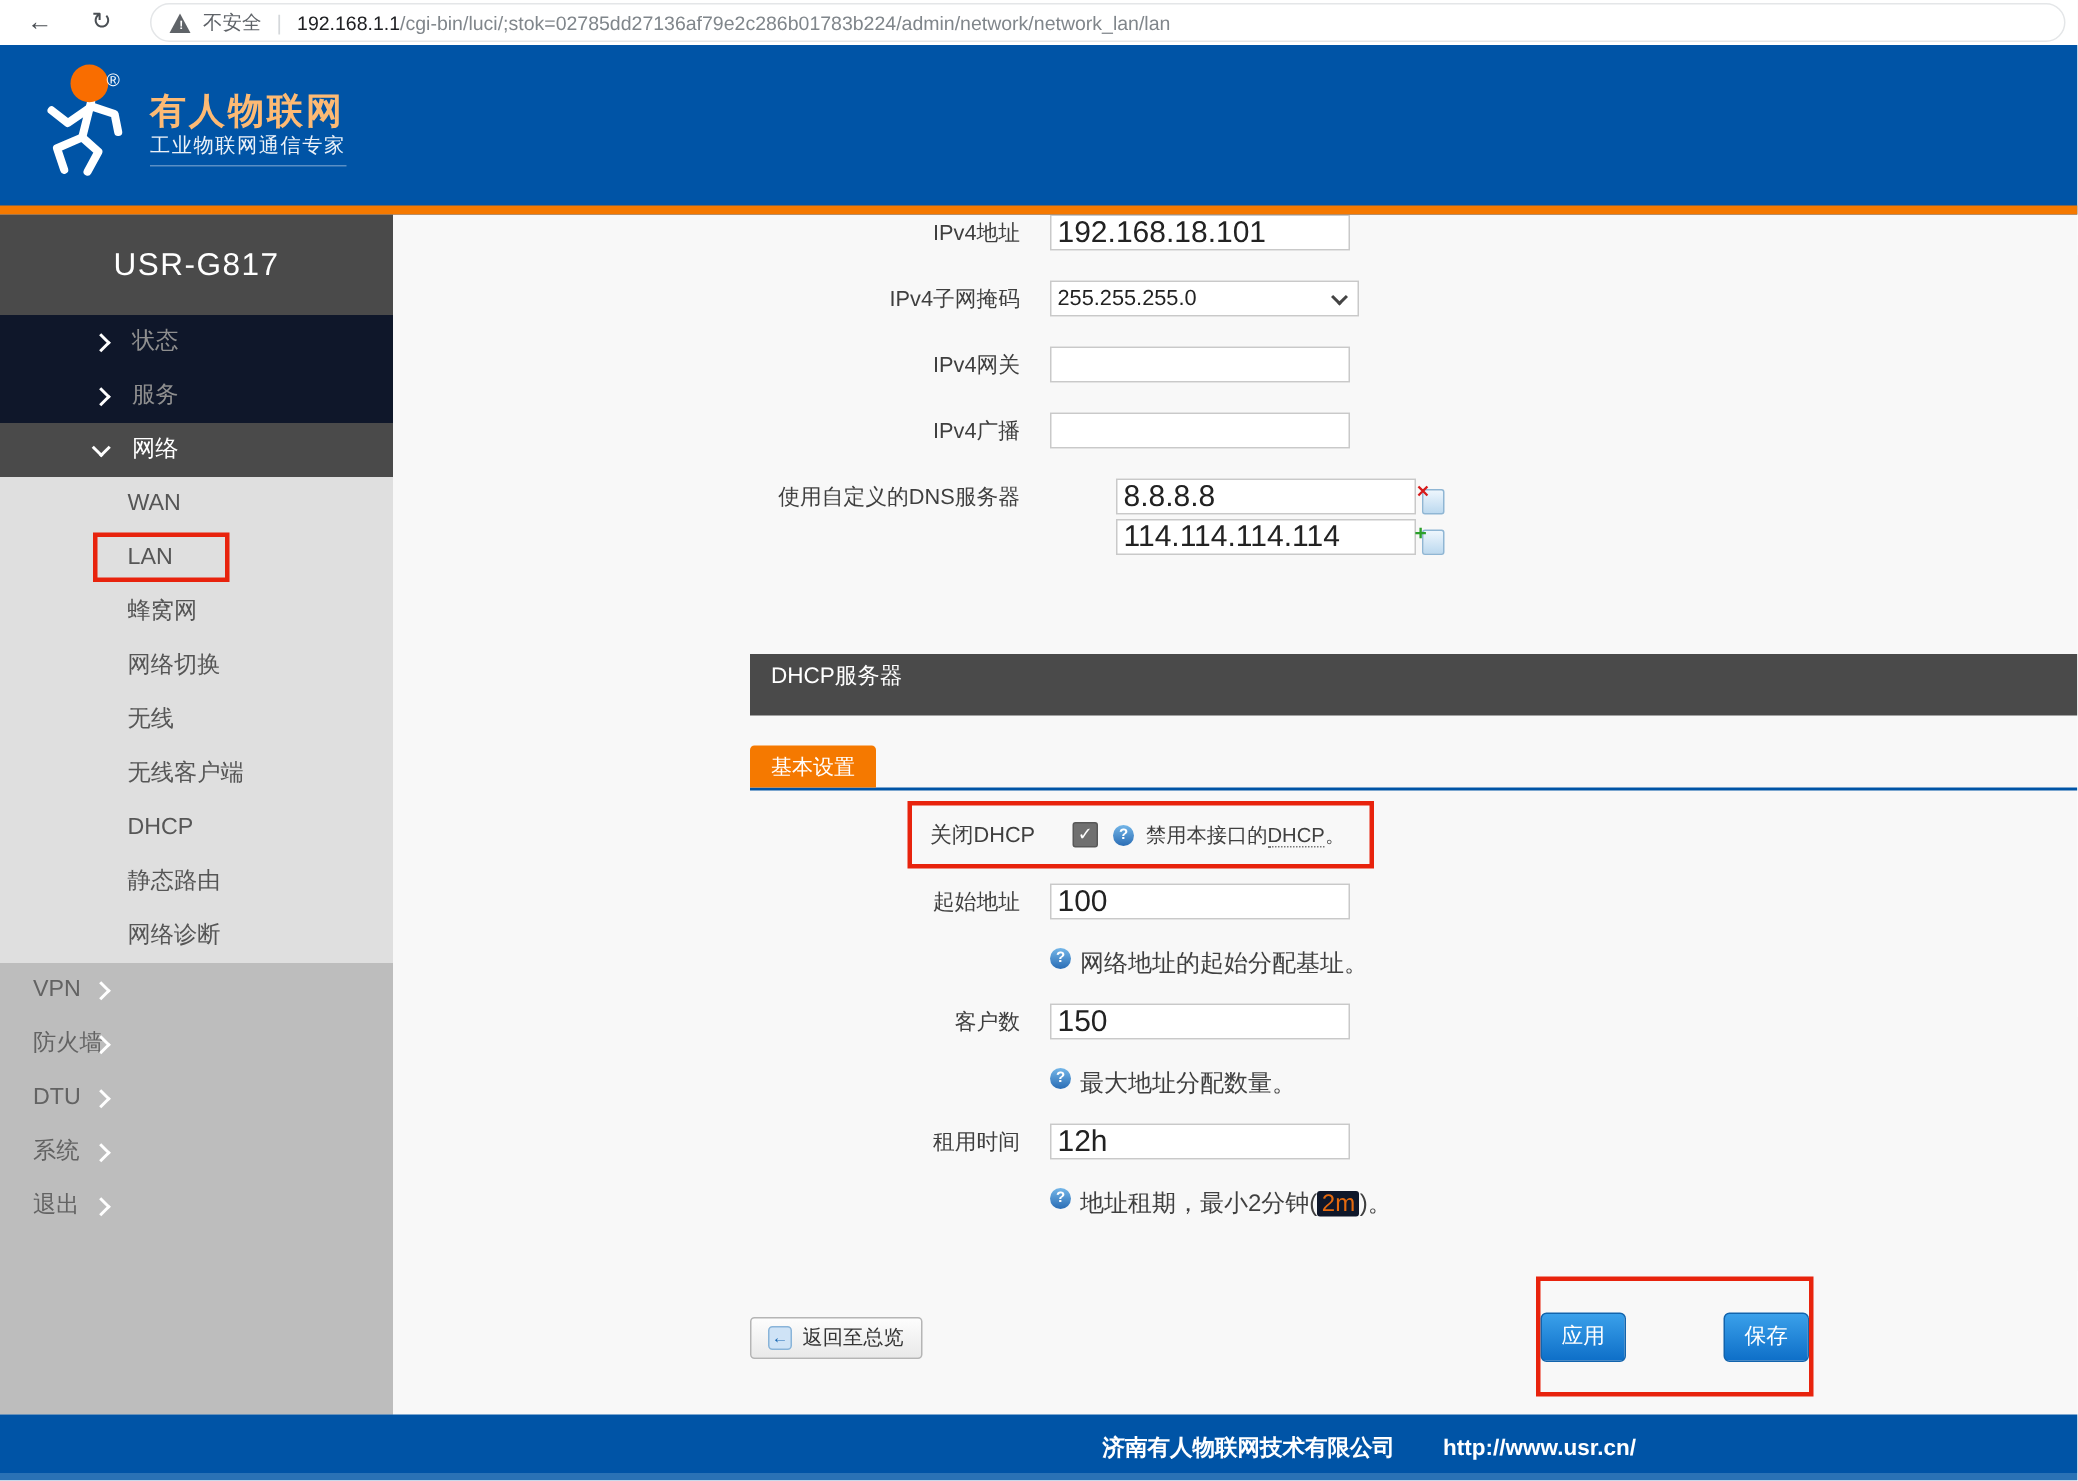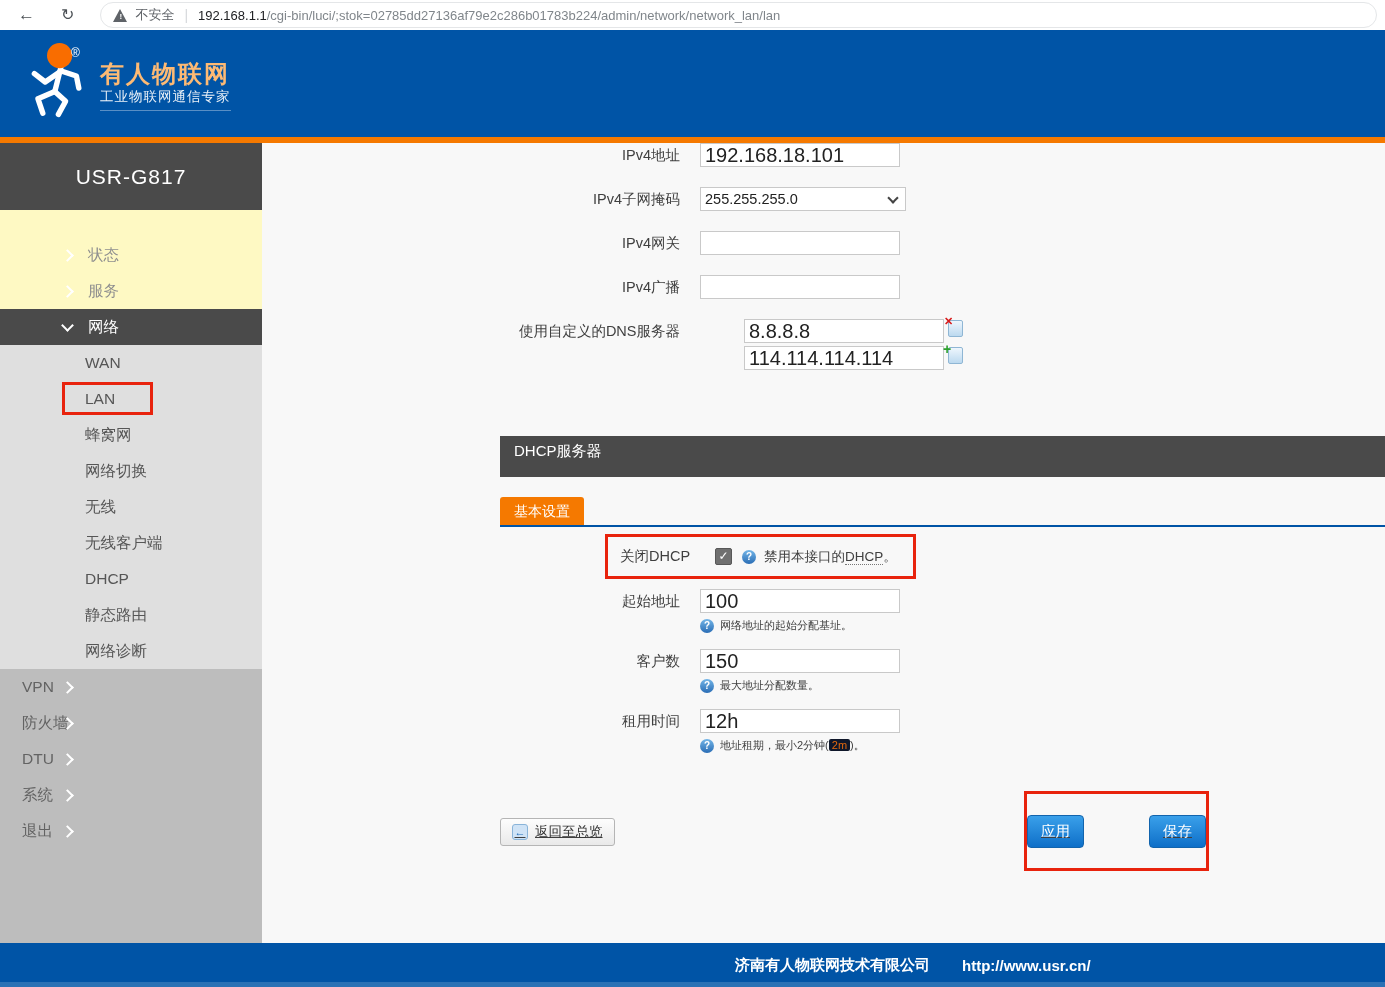--- a/index.html
+++ b/index.html
@@ -27,42 +27,42 @@
   .reg-mark { position:absolute; left:71px; top:16px; color:#fff; font-size:12px; }
   .brand-title { position:absolute; left:100px; top:28px; color:#fdba74; font-size:24px; font-weight:bold; letter-spacing:2px; }
   .brand-sub { position:absolute; left:100px; top:58px; color:rgba(255,255,255,.92); font-size:13.5px; letter-spacing:1px; padding-bottom:4px; border-bottom:1px solid rgba(255,255,255,.35); }
 
   
   .middle { display:flex; height:800px; flex:0 0 auto; }
 
   
   .sidebar { width:262px; flex:0 0 auto; display:flex; flex-direction:column; background:#bdbdbd; }
   .device-title { height:67px; background:#4a4a4a; color:#fff; font-size:21px; letter-spacing:1px; display:flex; align-items:center; justify-content:center; }
-  .group-a { background:#fef9c3; padding-top:27px; }
+  .group-a { background:#0f172a; }
   .group-sub { background:#dfdfdf; }
   .group-c { background:#bdbdbd; flex:1; }
   .s-item { height:36px; line-height:36px; font-size:15.5px; cursor:pointer; position:relative; }
   .s-item.top { padding-left:88px; color:#8f8f8f; }
   .group-c .s-item.top { color:#636363;padding-left:22px; }
   .s-item.sub { padding-left:85px; color:#565656; }
   .s-item.selected { background:#4a4a4a; color:#fff; padding-left:88px; }
   .chev { position:absolute; left:63px; top:14px; width:7px; height:7px; border-right:2px solid #fff; border-top:2px solid #fff; transform:rotate(45deg); }
   .chev.down { top:12px; transform:rotate(135deg); }
   .lan-box { display:inline-block; margin-left:-23px; padding:0 35px 0 20px; line-height:27px; border:3px solid #e8230d; }
 
   
   .main { flex:1; background:#f8f8f8; overflow:hidden; font-size:14.5px; color:#3f3f3f; }
   .frow { display:flex; align-items:center; margin-bottom:20px; }
   .flabel { width:418px; text-align:right; margin-right:20px; flex:0 0 auto; }
   .tin { width:190px; height:18px; padding:2px 4px; border:1px solid #c9c9c9; background:#fff; font-size:20px; color:#222; font-family:"Liberation Sans",sans-serif; }
   .selbox { width:192px; height:22px; border:1px solid #c9c9c9; background:#fff; display:flex; align-items:center; padding:0 8px 0 4px; cursor:pointer; }
   .selbox .selval { flex:1; color:#222; }
   .sel-chev { width:6px; height:6px; border-right:2px solid #444; border-bottom:2px solid #444; transform:rotate(45deg); margin-bottom:3px; }
   .dns-col { display:flex; flex-direction:column; gap:3px; }
-  .dns-line { display:flex; align-items:flex-start; gap:4px;padding-left:44px; }
+  .dns-line { display:flex; align-items:flex-end; gap:4px;padding-left:44px; }
   .page-icon { position:relative; width:13px; height:15px; background:linear-gradient(#eef6fd,#bcd9ef); border:1px solid #8fb6d4; border-radius:2px; margin-top:1px; cursor:pointer; }
   .page-icon.del::before { content:"\2715"; position:absolute; left:-5px; top:-6px; color:#d71a1a; font-size:11px; font-weight:bold; }
   .page-icon.add::before { content:"+"; position:absolute; left:-6px; top:-7px; color:#2ca02c; font-size:14px; font-weight:bold; }
 
   .section-bar { margin-left:238px; margin-top:66px; height:41px; background:#4a4a4a; color:#fff; line-height:30px; padding-left:14px; font-size:15px; }
   .tab-row { margin-left:238px; margin-top:20px; border-bottom:2px solid #0054a6; }
   .tab { display:inline-block; background:#f57900; color:#fff; height:28px; line-height:28px; padding:0 14px; font-size:14px; border-radius:3px 3px 0 0; cursor:pointer; }
 
   .dhcp-box { margin-left:343px; margin-top:7px; width:305px; border:3px solid #e8230d; padding:10px 0; display:flex; align-items:center; }
   .dhcp-box .dlabel { margin-left:12px; width:95px; }
@@ -70,24 +70,24 @@
   .cb::after { content:"\2713"; }
   .qicon { width:14px; height:14px; border-radius:50%; background:linear-gradient(#74b6e8,#2a6db5); color:#fff; font-size:10px; font-weight:bold; text-align:center; line-height:14px; flex:0 0 auto; }
   .qicon::after { content:"?"; }
   .dhcp-box .qicon { margin-left:10px; }
   .dhcp-help { margin-left:8px; font-size:13.5px; color:#404040; }
   .dotted { border-bottom:1px dotted #777; }
 
   .frow2 { display:flex; align-items:flex-start; margin-top:10px; margin-bottom:16px; }
   .fcol { display:flex; flex-direction:column; }
   .frow2 .flabel { padding-top:3px; }
-  .help-line { display:flex; align-items:center; gap:6px; margin-top:5px; font-size:11px; color:#404040; }
+  .help-line { display:flex; align-items:flex-start; gap:6px; margin-top:19px; font-size:16px; color:#404040; }
   .code-hl { background:#0f172a; color:#e4690f; padding:0 3px; border-radius:2px; }
 
-  .bottom-row { margin-left:238px; margin-right:176px; margin-top:38px; display:flex; align-items:flex-start;text-decoration:underline; }
+  .bottom-row { margin-left:238px; margin-right:176px; margin-top:38px; display:flex; align-items:flex-start; }
   .back-btn { margin-top:27px; display:flex; align-items:center; gap:7px; padding:4px 11px; border:1px solid #b5b5b5; border-radius:3px; background:linear-gradient(#fdfdfd,#e9e9e9); font-size:13.5px; color:#333; cursor:pointer; }
   .back-ic { width:14px; height:14px; background:#cfe3f6; border:1px solid #89b4d9; border-radius:3px; color:#1f6bb5; font-size:11px; line-height:14px; text-align:center; }
   .back-ic::after { content:"\2190"; }
   .spacer { flex:1; }
   .btns-box { width:179px; height:74px; border:3px solid #e8230d; display:flex; align-items:center; justify-content:space-between; gap:7px; }
   .btn-blue { padding:0 13px; height:31px; line-height:29px; background:linear-gradient(#3aa0ea,#0e6fc8); border:1px solid #1264ad; border-radius:4px; color:#fff; font-size:14.5px; cursor:pointer; font-family:"Liberation Sans",sans-serif; }
 
   
   .footer { height:44px; background:linear-gradient(#0054a6 88%, #2a72b5 88%); color:#fff; display:flex; align-items:center; padding-left:735px; gap:32px; font-size:15px; font-weight:bold; flex:0 0 auto; }
 </style>

